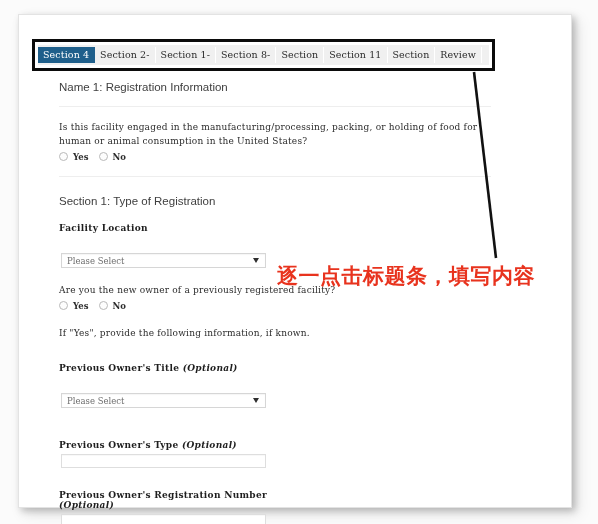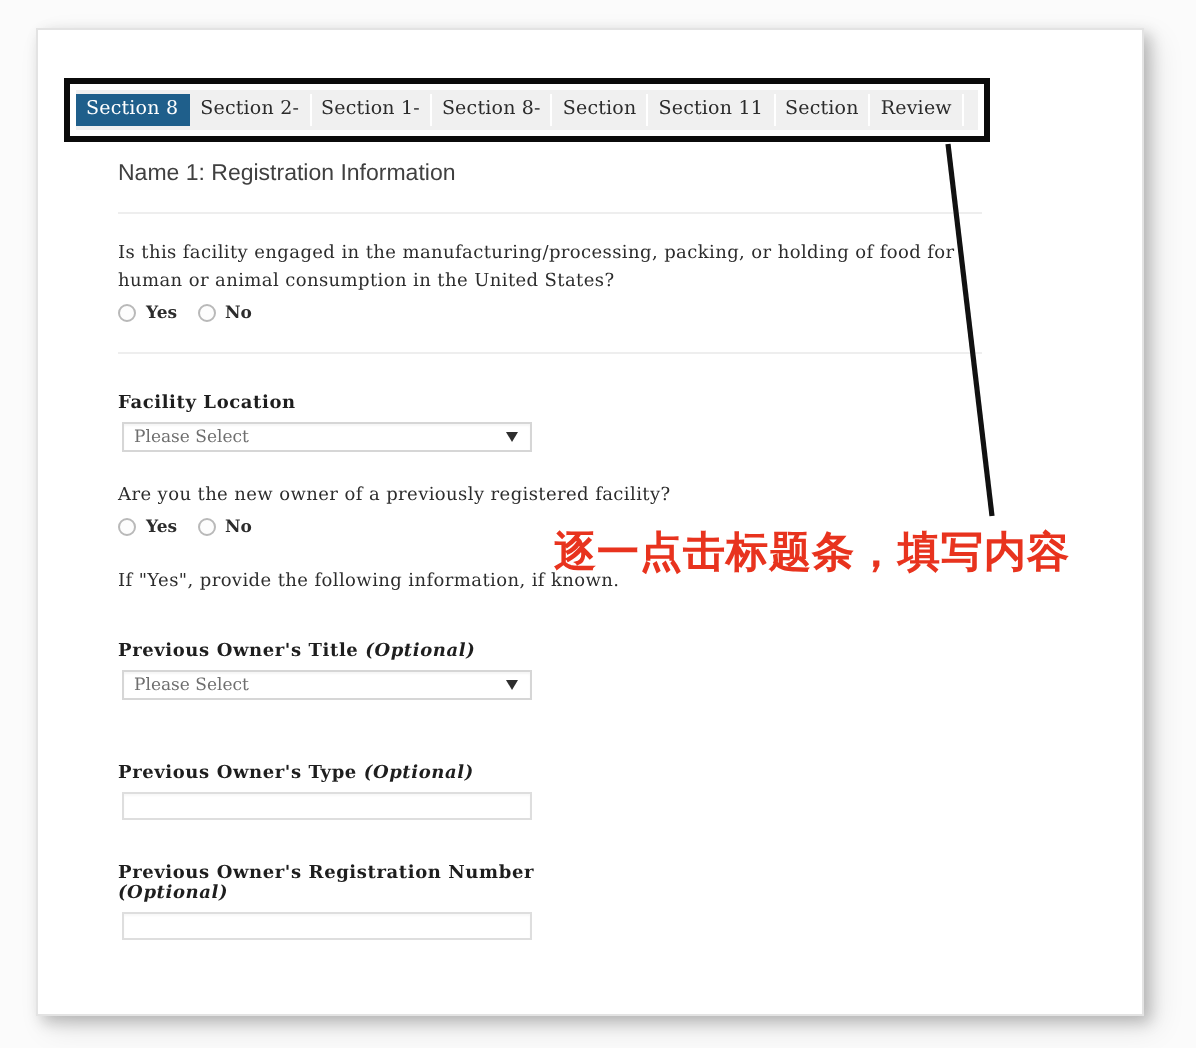--- a/index.html
+++ b/index.html
@@ -161,21 +161,21 @@
     padding-left: 18px;
     letter-spacing: 0.3px;
   }
   .field-label .optional {
     font-style: italic;
     font-weight: bold;
   }
   .select-box {
     position: relative;
     margin-left: 20px;
-    margin-top: 4px;
+    margin-top: 20px;
     width: 205px;
     height: 15px;
     background: #ffffff;
     border: 1px solid #d6d6d6;
     box-shadow: inset 0 1px 1px rgba(0,0,0,0.04);
     box-sizing: border-box;
   }
   .select-box .sel-text {
     position: absolute;
     left: 5px;
@@ -210,21 +210,21 @@
 </style>
 </head>
 <body>
 
 <div id="screenshot">
 
   <div id="page-card">
 
     <div id="tabbar-highlight">
       <div id="tabbar">
-        <div class="tab active">Section 8</div>
+        <div class="tab active">Section 4</div>
         <div class="tab">Section 2-</div>
         <div class="tab">Section 1-</div>
         <div class="tab">Section 8-</div>
         <div class="tab">Section</div>
         <div class="tab">Section 11</div>
         <div class="tab">Section</div>
         <div class="tab">Review</div>
       </div>
     </div>
 
@@ -245,20 +245,21 @@
         </div>
         <div class="radio-opt">
           <span class="radio-dot"></span>
           <span class="radio-label">No</span>
         </div>
       </div>
 
       <div class="gap-sm"></div>
       <div class="divider"></div>
 
+      <div class="section-heading">Section 1: Type of Registration</div>
 
       <div class="gap-md"></div>
 
       <div class="field-label">Facility Location</div>
       <div class="select-box">
         <span class="sel-text">Please Select</span>
         <span class="caret"></span>
       </div>
 
       <div class="gap-md"></div>

